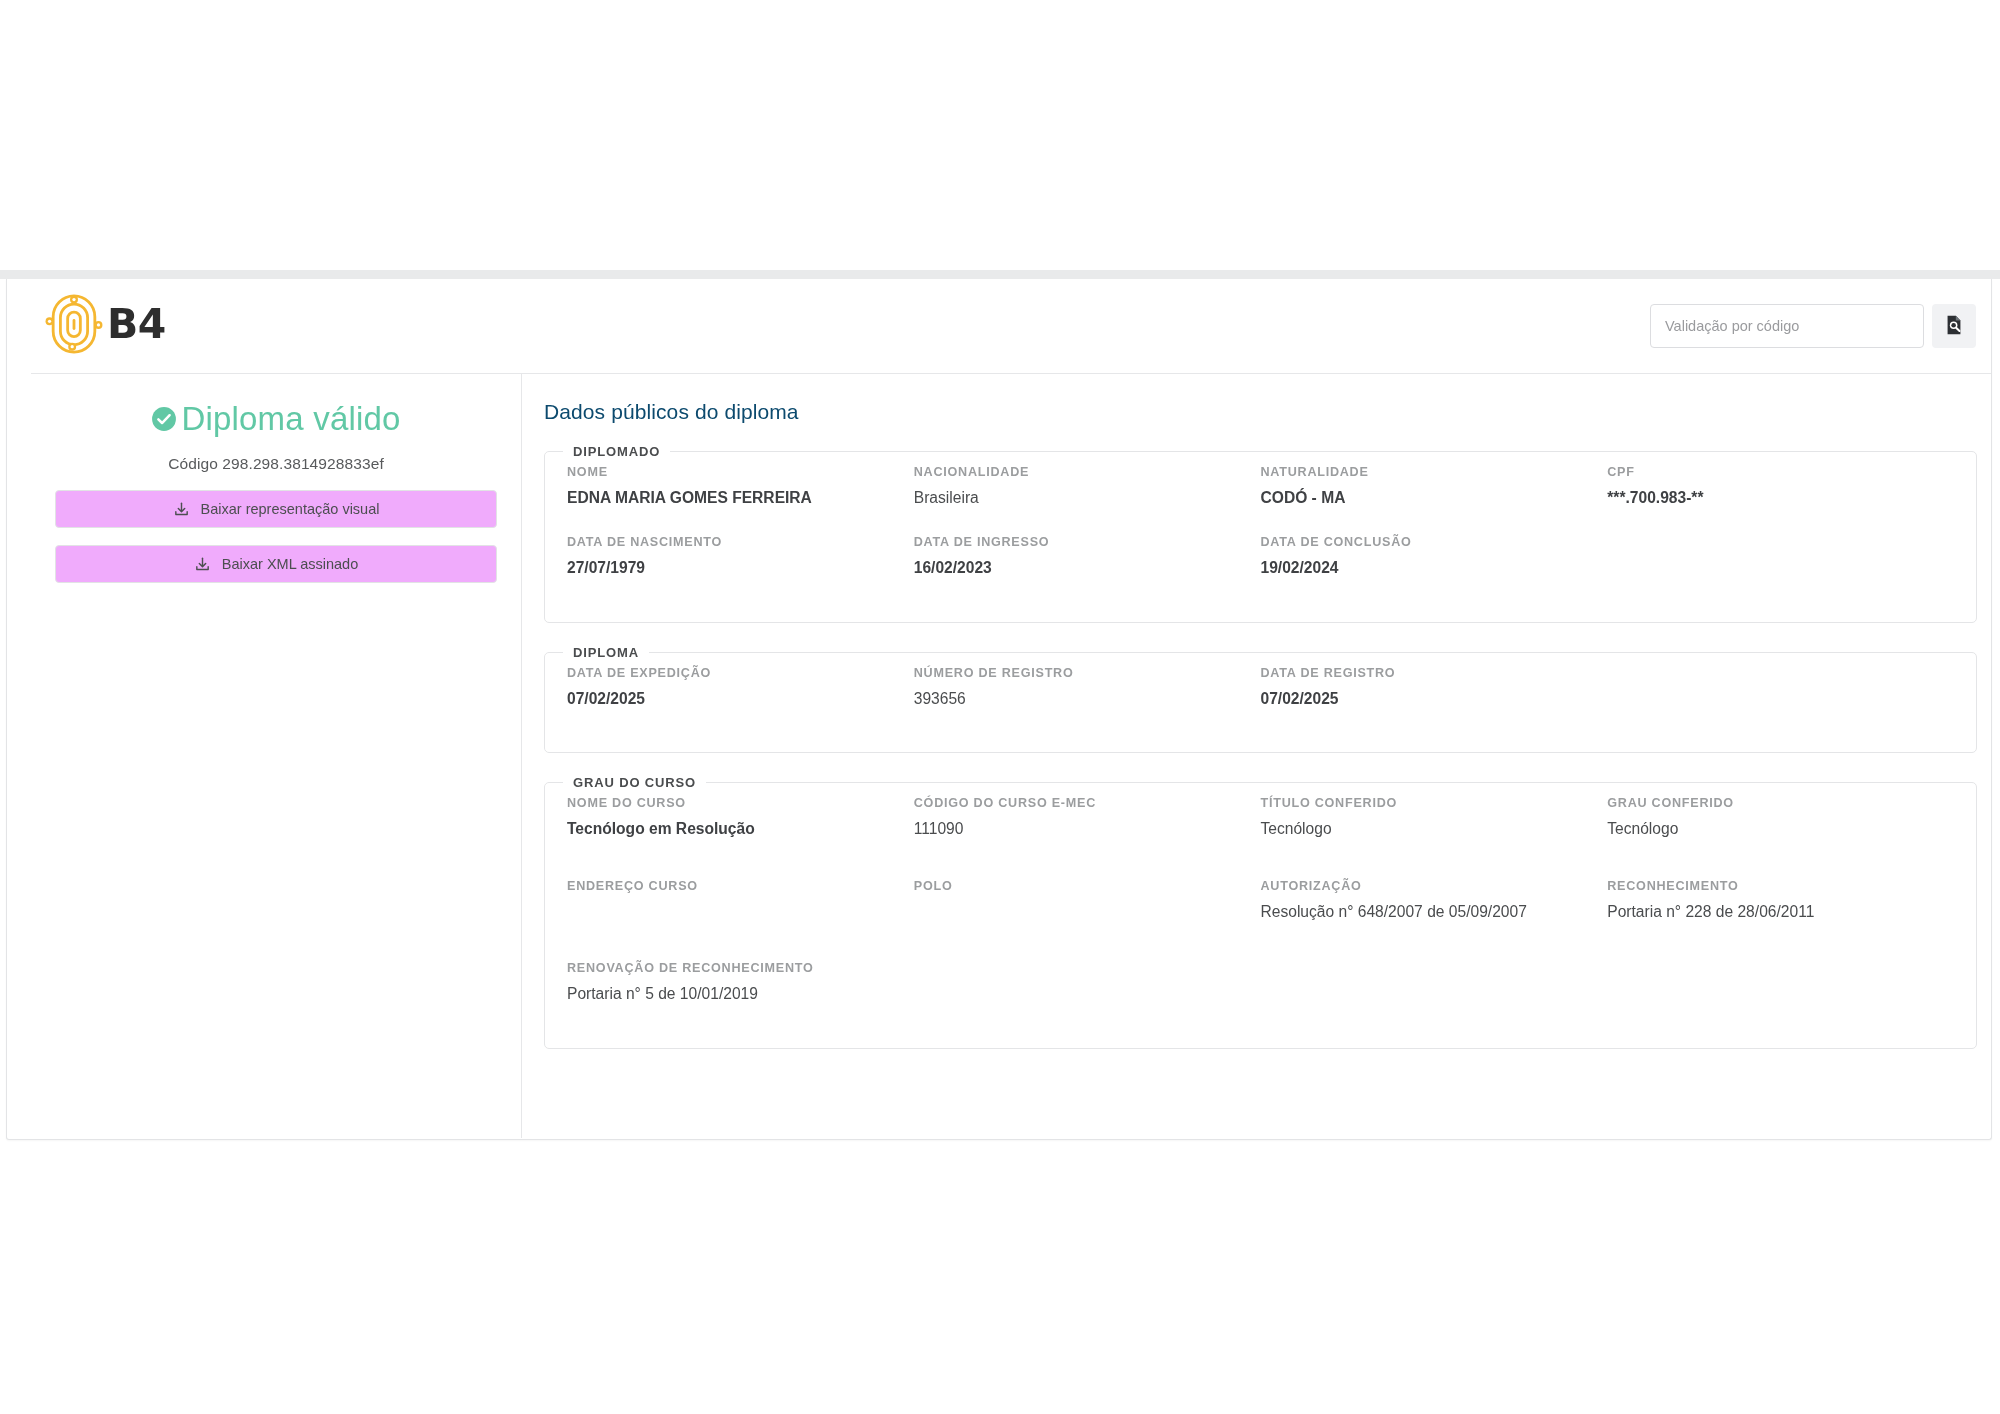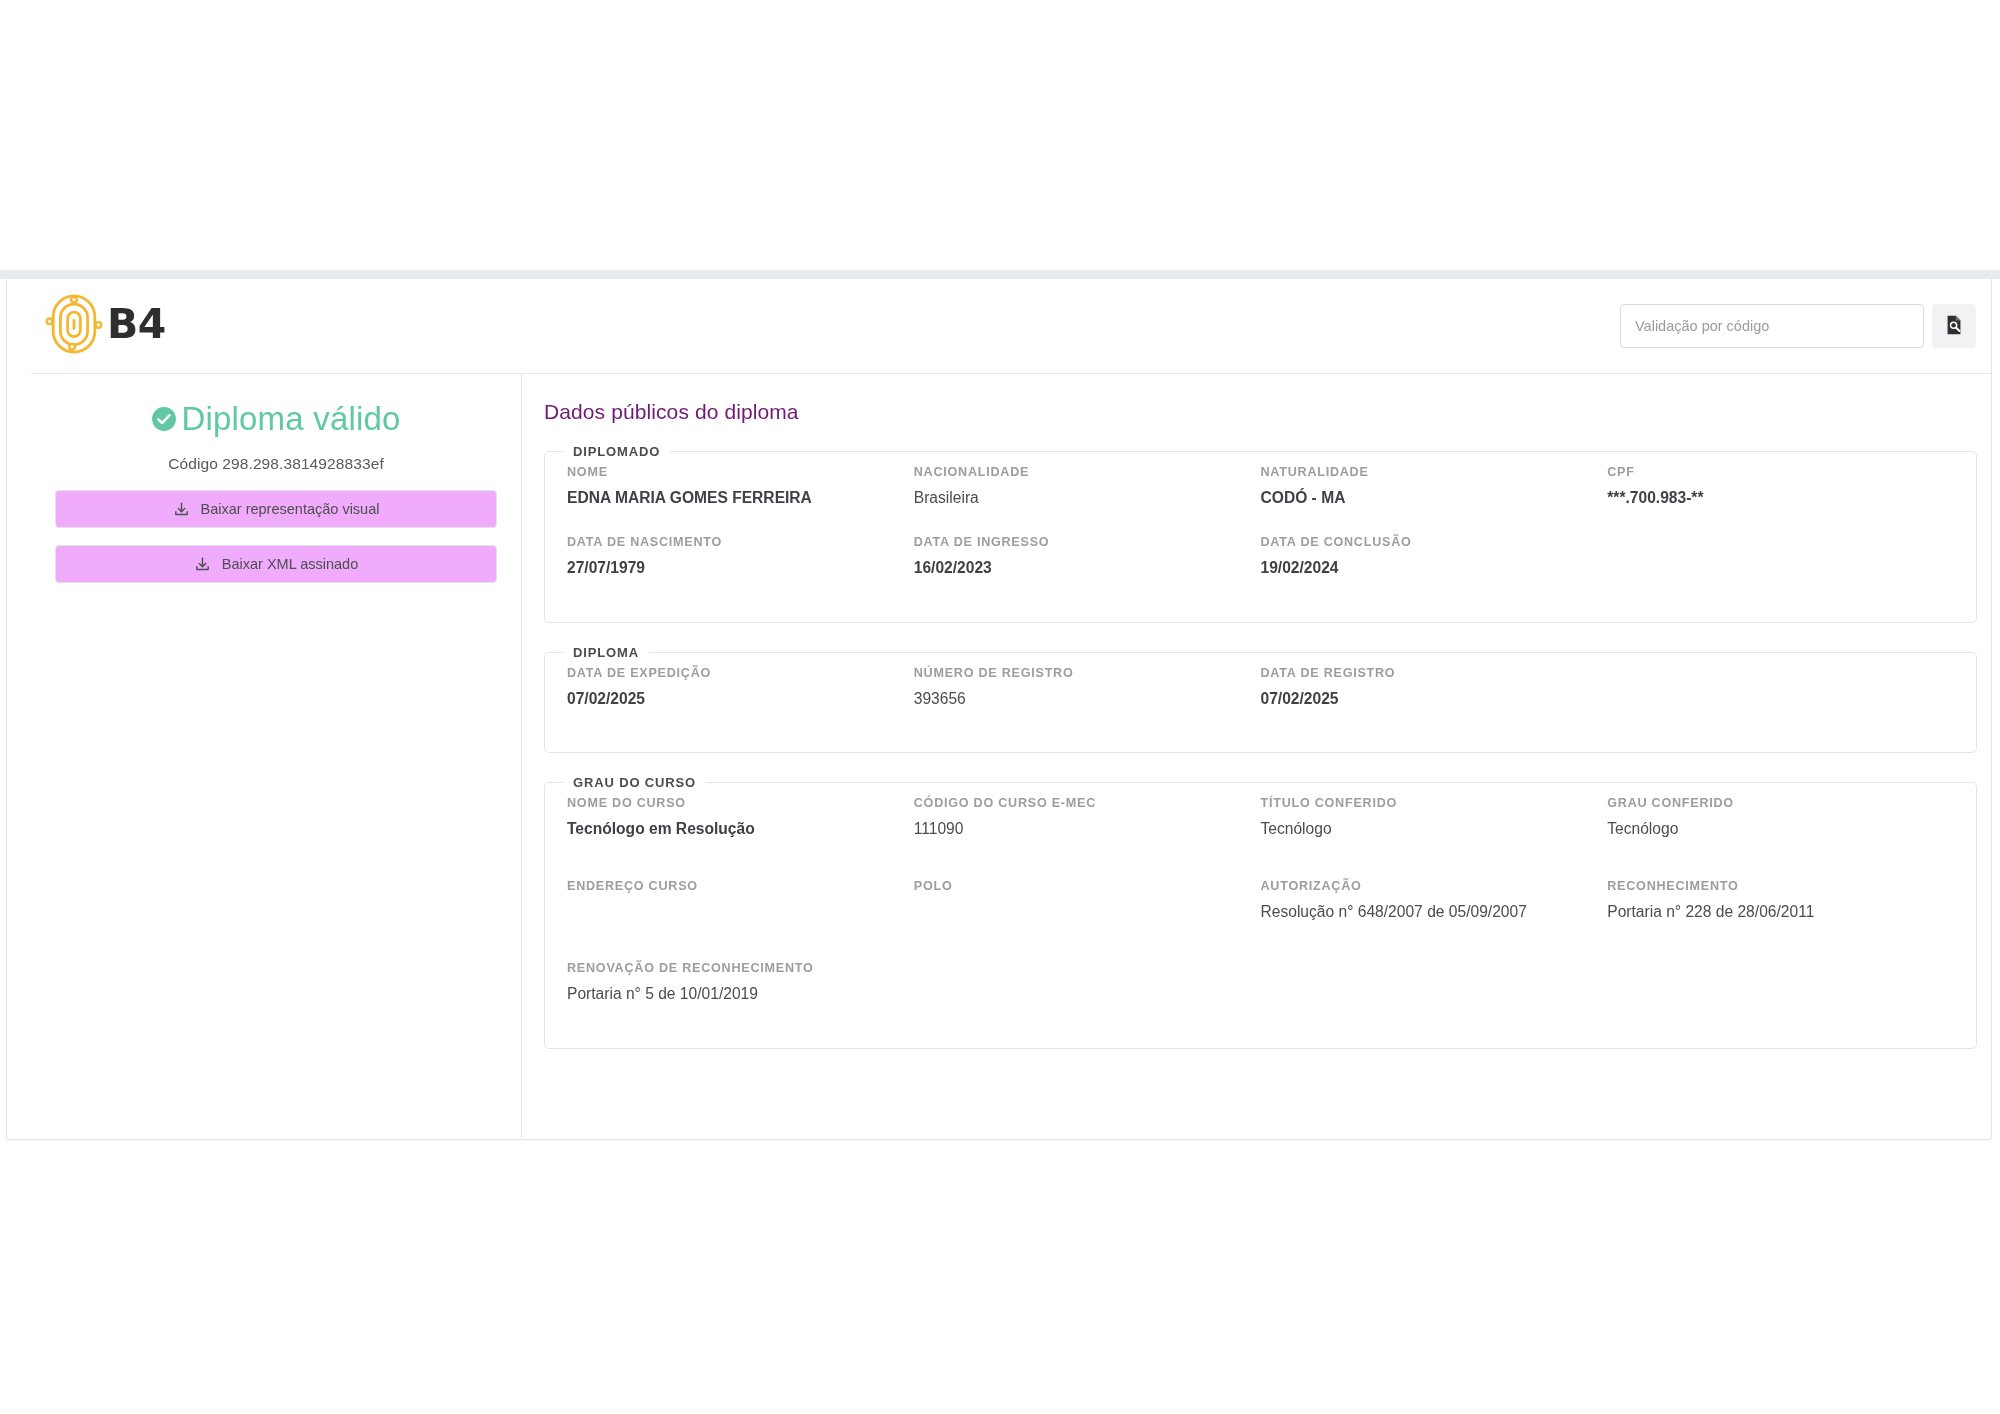--- a/index.html
+++ b/index.html
@@ -74,21 +74,21 @@
 
   .search-wrap {
     position: absolute;
     right: 15px;
     top: 25px;
     display: flex;
     align-items: center;
     gap: 8px;
   }
   .search-input {
-    width: 304px;
+    width: 274px;
     height: 44px;
     border: 1px solid #dcdde0;
     border-radius: 4px;
     padding: 0 14px;
     font-size: 14.5px;
     color: #4a4a4a;
     box-sizing: border-box;
     background: #fff;
     outline: none;
     font-family: "Liberation Sans", sans-serif;
@@ -169,21 +169,21 @@
   
   .content {
     flex: 1 1 auto;
     padding: 26px 14px 0 22px;
     box-sizing: border-box;
     min-width: 0;
   }
 
   .content-title {
     font-size: 21px;
-    color: #701a75;
+    color: #0c4a6e;
     font-weight: 400;
     margin: 0 0 20px 0;
     letter-spacing: 0.1px;
   }
 
   
   .section {
     border: 1px solid #e4e5e7;
     border-radius: 5px;
     margin: 0 0 22px 0;

